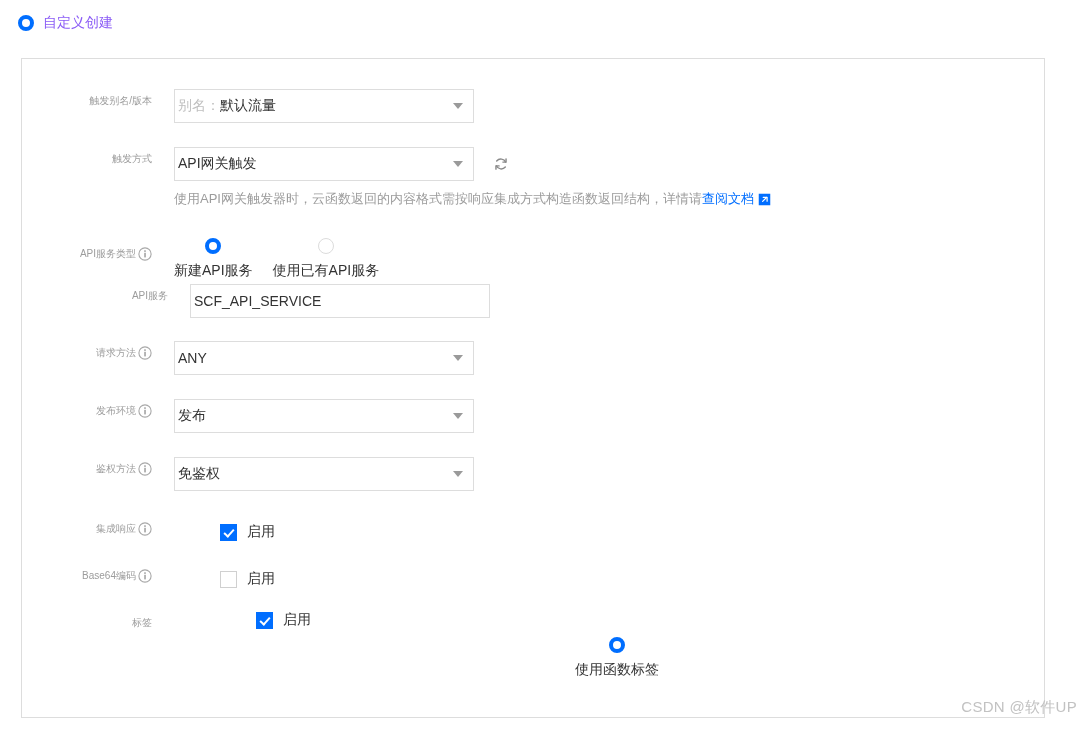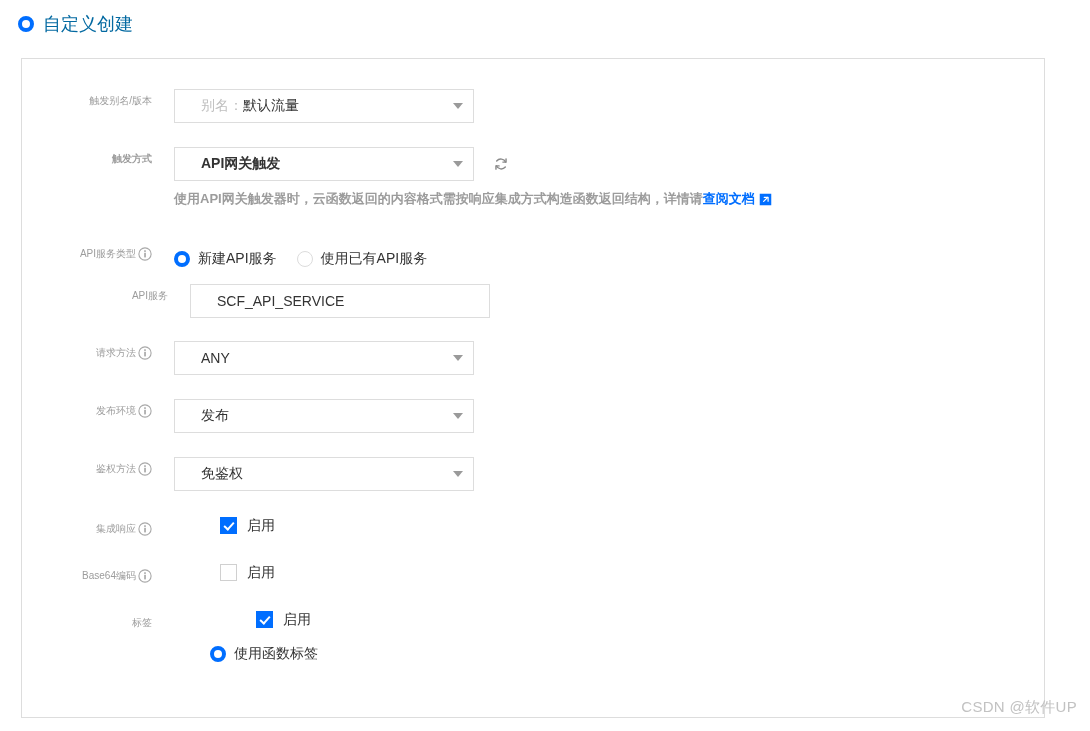--- a/index.html
+++ b/index.html
@@ -35,23 +35,24 @@
     flex: 0 0 auto;
     display: inline-block;
   }
   .radio.on {
     border: 4px solid #006eff;
   }
   .radio.off {
     border: 1px solid #dcdcdc;
   }
   .top-choice .lbl {
-    font-size: 18px;
-    color: #0369a1;
+    font-size: 14px;
+    color: #8b5cf6;
     line-height: 1;
+    font-family: Liberation Mono, monospace;
   }
 
   
   .panel {
     position: absolute;
     left: 21px;
     top: 58px;
     width: 1024px;
     height: 660px;
     box-sizing: border-box;
@@ -95,21 +96,21 @@
 
   
   .select, .textinput {
     width: 300px;
     height: 34px;
     box-sizing: border-box;
     border: 1px solid #dddddd;
     background: #ffffff;
     display: flex;
     align-items: center;
-    padding: 0 10px 0 26px;
+    padding: 0 10px 0 3px;
     font-size: 14px;
     color: #333333;
     position: relative;
   }
   .select .val, .textinput .val {
     flex: 1 1 auto;
     white-space: nowrap;
     overflow: hidden;
   }
   .select .ph {
@@ -129,20 +130,21 @@
     display: flex;
     align-items: center;
   }
   .radio-opt {
     display: flex;
     align-items: center;
     gap: 8px;
     margin-right: 20px;
     font-size: 14px;
     color: #333333;
+    flex-direction: column;
   }
 
   .checkbox {
     width: 17px;
     height: 17px;
     box-sizing: border-box;
     flex: 0 0 auto;
     position: relative;
     background: #ffffff;
     border: 1px solid #d0d0d0;
@@ -157,21 +159,21 @@
     left: 5px;
     top: 2px;
     width: 4px;
     height: 8px;
     border: solid #ffffff;
     border-width: 0 2px 2px 0;
     transform: rotate(42deg);
   }
   .check-opt {
     display: flex;
-    align-items: flex-start;
+    align-items: flex-end;
     gap: 10px;
     font-size: 14px;
     color: #333333;
     padding-left: 46px;
   }
 
   .helptext {
     font-size: 13px;
     color: #9c9c9c;
     line-height: 18px;
@@ -190,21 +192,21 @@
     display: inline-block;
     vertical-align: middle;
   }
   .refresh {
     margin-left: 18px;
     width: 18px;
     height: 18px;
     flex: 0 0 auto;
   }
 
-  .stack > * + * { margin-top: 16px; }
+  .stack > * + * { margin-top: 8px; }
 
   .watermark {
     position: absolute;
     right: 13px;
     bottom: 14px;
     font-size: 15px;
     color: #c2c2c2;
     letter-spacing: 0.3px;
   }
 </style>
@@ -223,21 +225,21 @@
       <span>触发别名/版本</span>
     </div>
     <div class="field">
       <div class="select">
         <span class="val"><span class="ph">别名：</span><span>默认流量</span></span>
         <span class="caret"></span>
       </div>
     </div>
   </div>
 
-  <div class="row" style="top:88px; left:0; width:100%;font-weight:bold;">
+  <div class="row" style="top:88px; left:0; width:100%;">
     <div class="label">
       <span>触发方式</span>
     </div>
     <div class="field">
       <div class="inline">
         <div class="select">
           <span class="val">API网关触发</span>
           <span class="caret"></span>
         </div>
         <span class="refresh">

